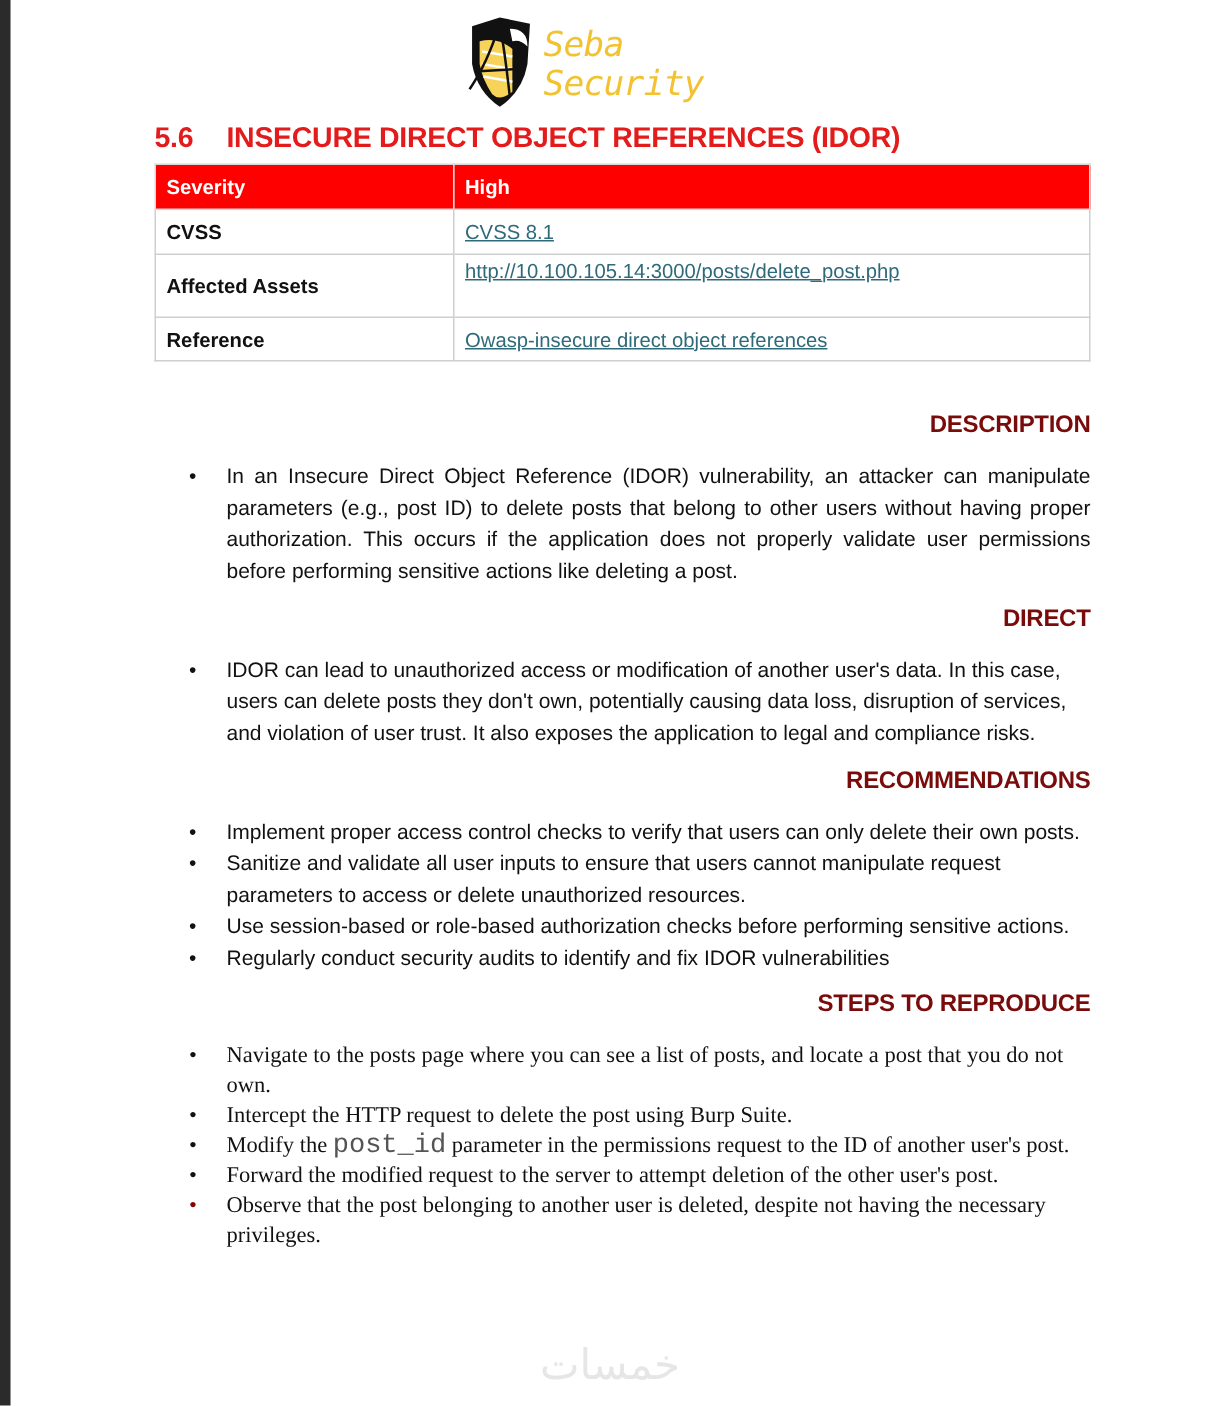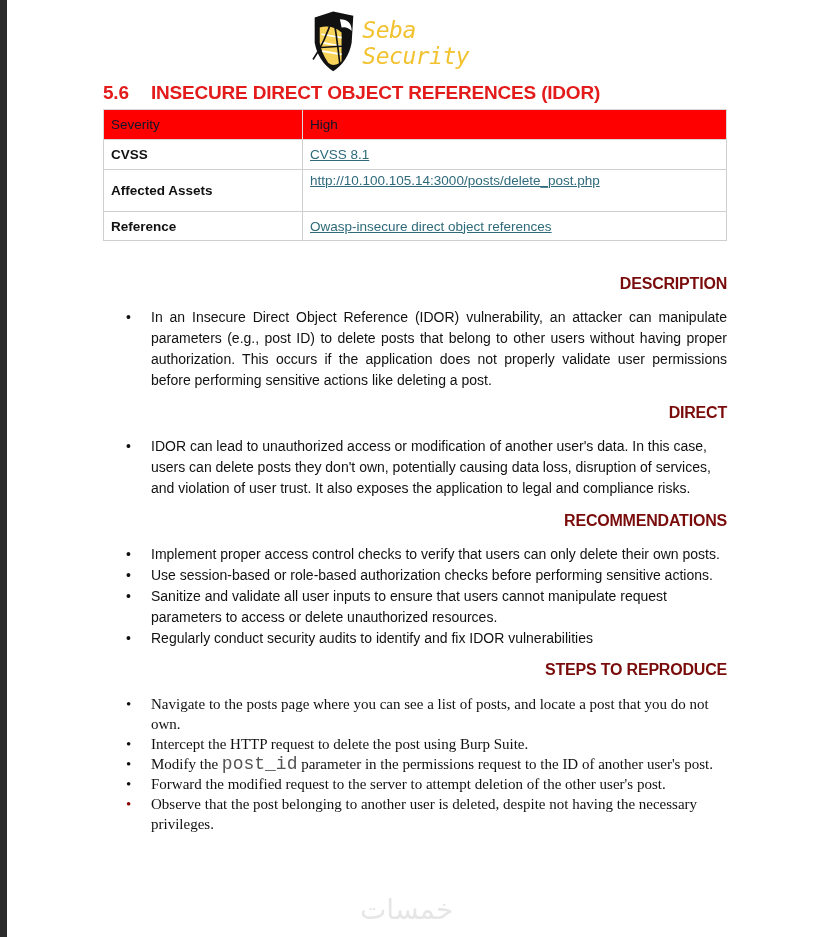--- a/index.html
+++ b/index.html
@@ -34,21 +34,21 @@
   h1.section-title .num { display: inline-block; width: 48px; }
   table.info {
     border-collapse: collapse; width: 624px; font-size: 13.5px;
     margin-top: 1px;
   }
   table.info td {
     border: 1px solid #cfcfcf; padding: 0 7px; vertical-align: middle;
   }
   table.info td.k { width: 184px; font-weight: bold; }
   table.info tr.head td {
-    background: #ff0000; color: #0f172a; font-weight: normal; height: 29px;
+    background: #ff0000; color: #ffffff; font-weight: bold; height: 29px;
     border-color: #d8d8d8;
   }
   table.info tr.r1 td { height: 29px; }
   table.info tr.r2 td { height: 38px; }
   table.info tr.r2 td.v { vertical-align: top; padding-top: 3px; }
   table.info tr.r3 td { height: 28px; }
   a.link { color: #2e6a7a; text-decoration: underline; }
   h2 {
     margin: 0; color: #7a0b0b; font-size: 16px; font-weight: bold;
     letter-spacing: -0.2px;
@@ -124,22 +124,22 @@
   </ul>
 
   <h2 style="margin-top:13px;">DIRECT</h2>
   <ul style="margin-top:14px;">
     <li>IDOR can lead to unauthorized access or modification of another user's data. In this case, users can delete posts they don't own, potentially causing data loss, disruption of services, and violation of user trust. It also exposes the application to legal and compliance risks.</li>
   </ul>
 
   <h2 style="margin-top:13px;">RECOMMENDATIONS</h2>
   <ul style="margin-top:14px;">
     <li>Implement proper access control checks to verify that users can only delete their own posts.</li>
+    <li>Sanitize and validate all user inputs to ensure that users cannot manipulate request parameters to access or delete unauthorized resources.</li>
     <li>Use session-based or role-based authorization checks before performing sensitive actions.</li>
-    <li>Sanitize and validate all user inputs to ensure that users cannot manipulate request parameters to access or delete unauthorized resources.</li>
     <li>Regularly conduct security audits to identify and fix IDOR vulnerabilities</li>
   </ul>
 
   <h2 style="margin-top:12px;">STEPS TO REPRODUCE</h2>
   <ul class="serif" style="margin-top:15px;">
     <li>Navigate to the posts page where you can see a list of posts, and locate a post that you do not own.</li>
     <li>Intercept the HTTP request to delete the post using Burp Suite.</li>
     <li><span>Modify the </span><code class="mono">post_id</code><span> parameter in the permissions request to the ID of another user's post.</span></li>
     <li>Forward the modified request to the server to attempt deletion of the other user's post.</li>
     <li class="red">Observe that the post belonging to another user is deleted, despite not having the necessary privileges.</li>

